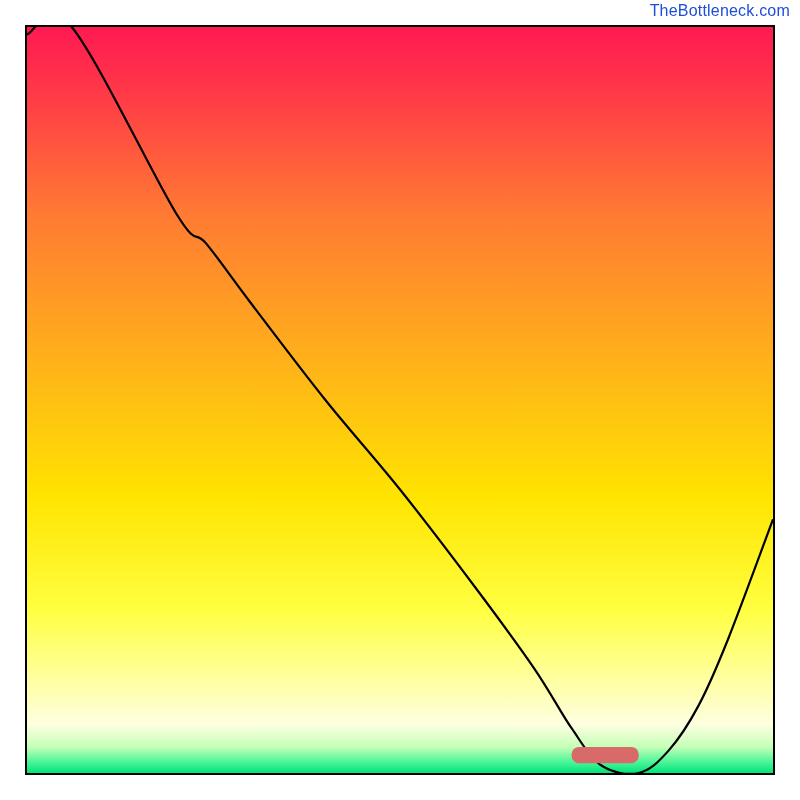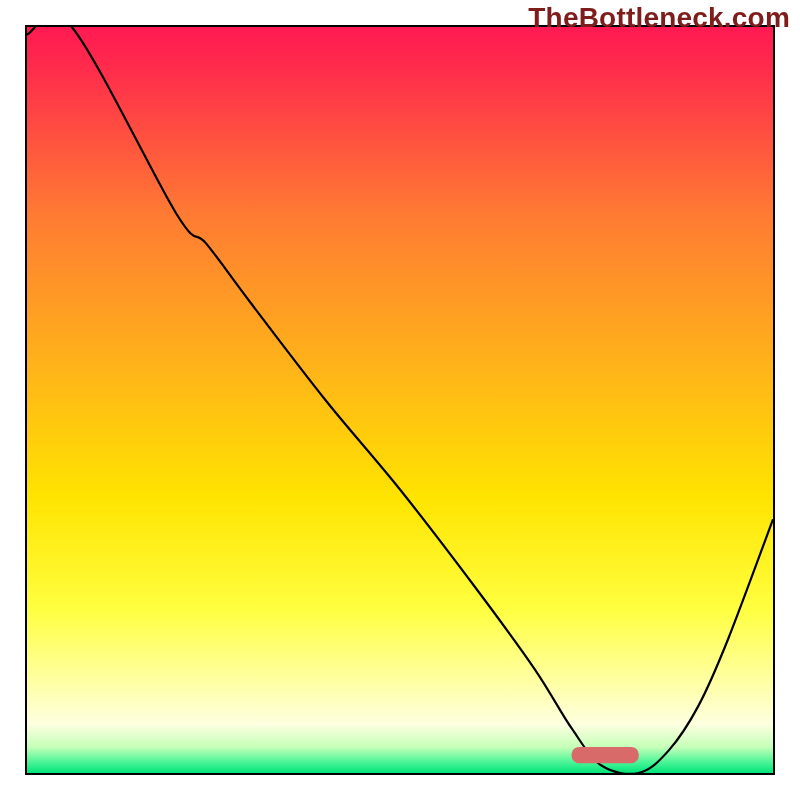--- a/index.html
+++ b/index.html
@@ -12,23 +12,23 @@
   }
   .frame {
     position: relative;
     width: 800px;
     height: 800px;
   }
   .watermark {
     position: absolute;
     top: 2px;
     right: 10px;
-    font-size: 28px;
-    font-weight: bold;
-    color: #7f1d1d;
+    font-size: 16px;
+    font-weight: normal;
+    color: #1d4ed8;
     letter-spacing: 0.2px;
     z-index: 4;
   }
   .plot-wrap {
     position: absolute;
     left: 25px;
     top: 25px;
     width: 750px;
     height: 750px;
     border: 2.5px solid #000;

